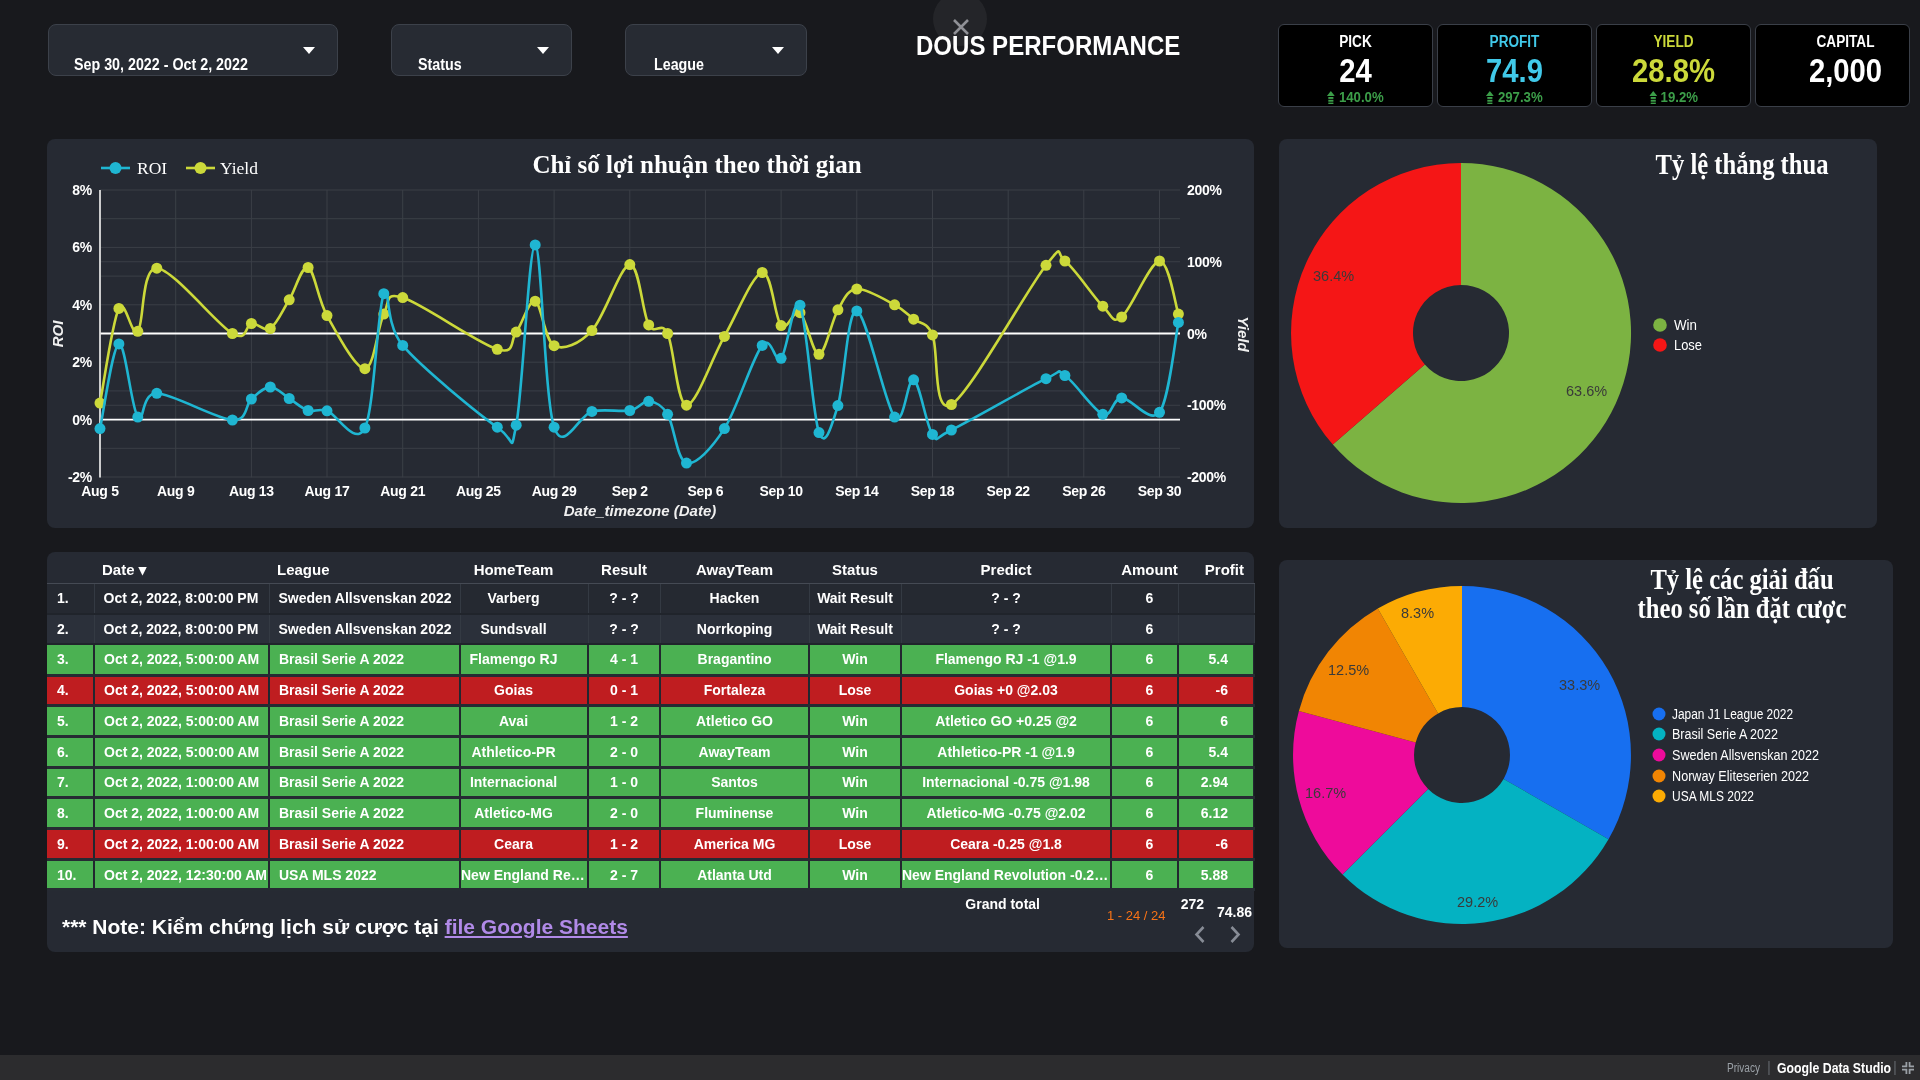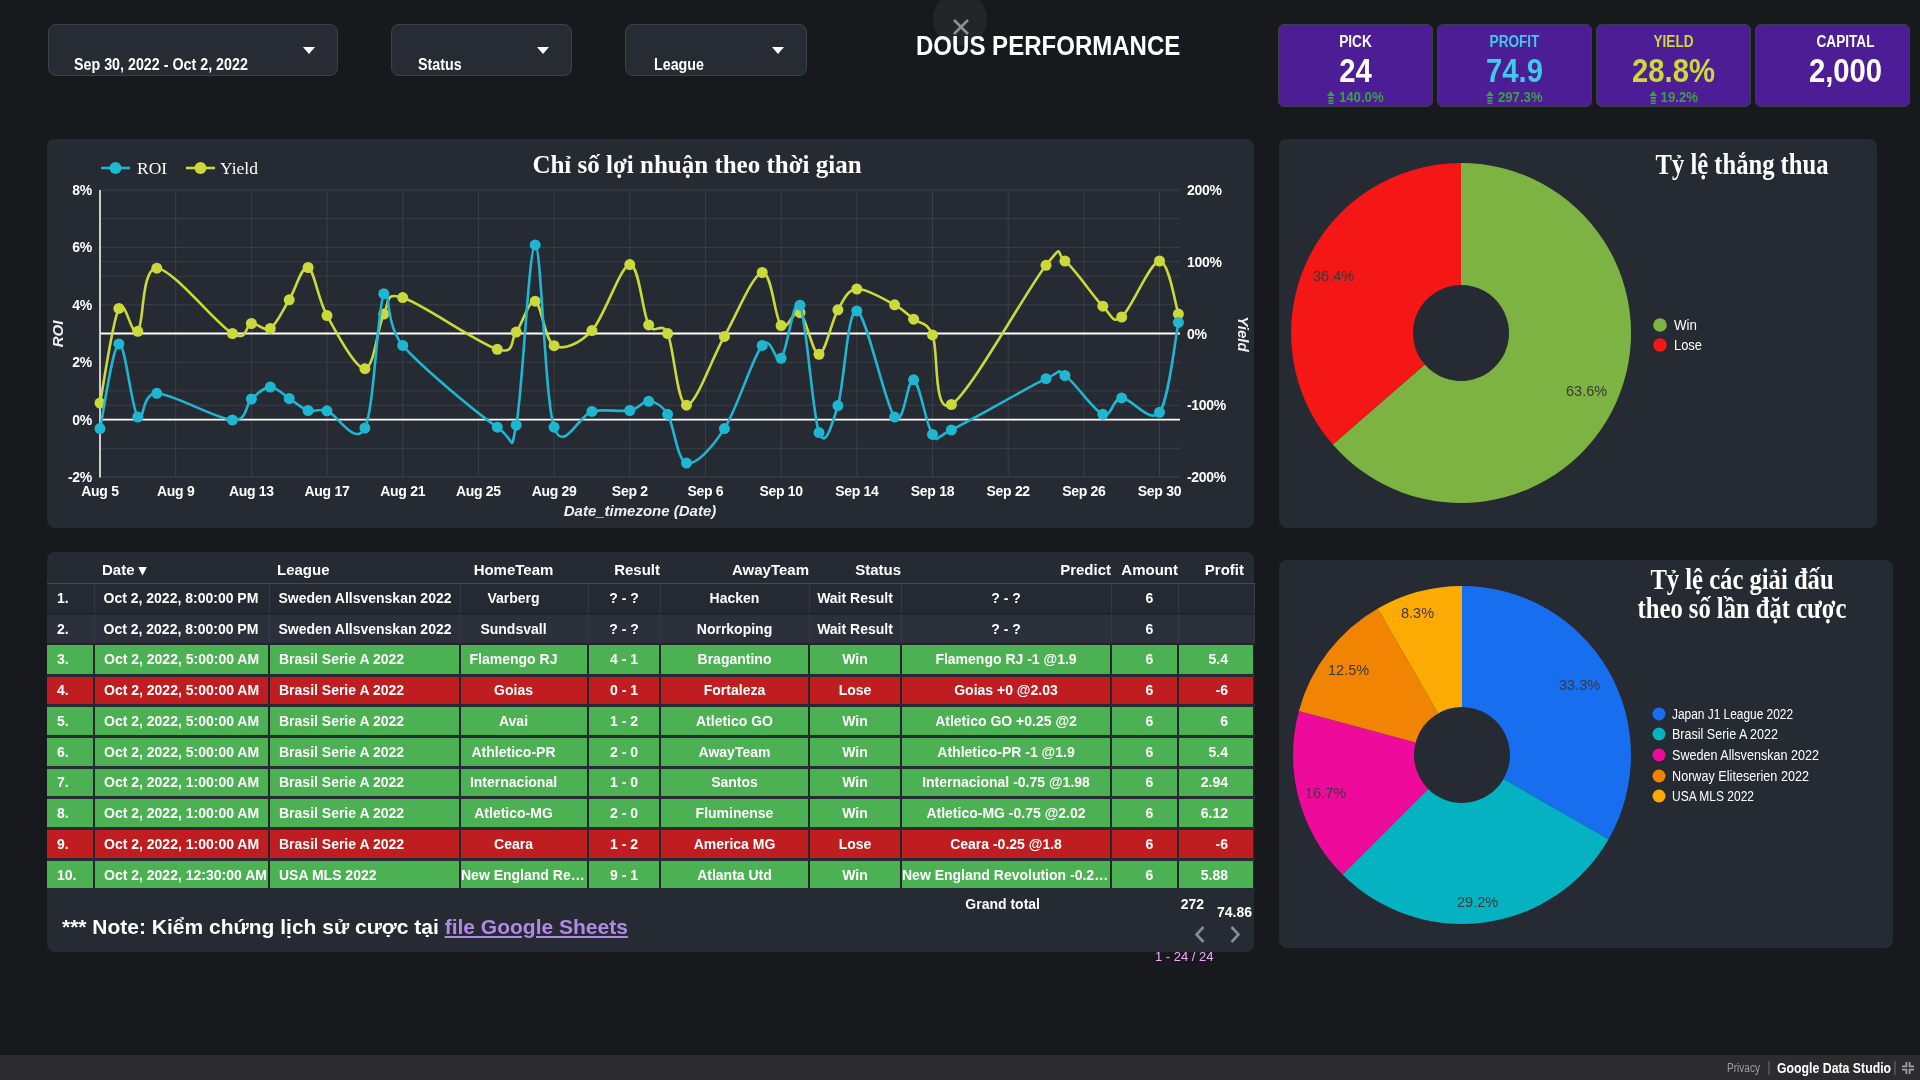--- a/index.html
+++ b/index.html
@@ -3,36 +3,36 @@
 <style>
 * { margin:0; padding:0; box-sizing:border-box; }
 html,body { width:1920px; height:1080px; background:#18191d; overflow:hidden;
   font-family:"Liberation Sans", sans-serif; }
 .abs { position:absolute; }
 .panel { position:absolute; background:#262a33; border-radius:8px; }
 .drop { position:absolute; background:#272b33; border:1px solid #3c414a; border-radius:8px;
   color:#fff; font-size:17px; font-weight:700; display:flex; align-items:flex-end; }
 .caret { position:absolute; right:22px; top:50%; margin-top:-3px; width:0; height:0;
   border-left:6px solid transparent; border-right:6px solid transparent; border-top:7px solid #fff; }
-.card { position:absolute; top:23.5px; height:83px; background:#4c1d95; border:1px solid #3a3f48;
+.card { position:absolute; top:23.5px; height:83px; background:#000000; border:1px solid #3a3f48;
   border-radius:6px; text-align:center; color:#fff; }
 .card .lb { font-size:16px; font-weight:700; margin-top:8px; transform:scaleX(.85); }
 .card .vl { font-size:34px; font-weight:700; line-height:32px; margin-top:3px; transform:scaleX(.86); }
 .card .ch { font-size:15px; font-weight:700; color:#3c9e49; margin-top:2px; transform:scaleX(.88); }
 .tick { fill:#ffffff; font-size:14px; font-weight:700; font-family:"Liberation Sans",sans-serif; letter-spacing:-.3px; }
 .leg { fill:#ffffff; font-size:17.5px; font-family:"Liberation Serif",serif; }
 .legw { fill:#ffffff; font-size:14px; font-family:"Liberation Sans",sans-serif; }
 .axt { fill:#f0f0f0; font-size:15px; font-style:italic; font-weight:700; font-family:"Liberation Sans",sans-serif; }
 .plabel { fill:#3a3a3a; font-size:14.5px; font-family:"Liberation Sans",sans-serif; }
 .ctitle { position:absolute; color:#fff; font-family:"Liberation Serif",serif; font-weight:700;
   font-size:24px; text-align:center; white-space:nowrap; }
 table.data { border-collapse:collapse; table-layout:fixed; width:1207px;
   font-size:14px; font-weight:700; color:#fff; }
 table.data td, table.data th { overflow:hidden; text-overflow:ellipsis; white-space:nowrap; height:30.7px; padding:0; }
-table.data th { height:26px; font-size:15px; text-align:right; border-bottom:1px solid #454a54; }
+table.data th { height:26px; font-size:15px; text-align:center; border-bottom:1px solid #454a54; }
 tr.d1 td { background:#252931; border-bottom:2px solid #20242b; border-right:1px solid #343a43; }
 tr.d2 td { background:#2b303a; border-bottom:2px solid #20242b; border-right:1px solid #343a43; }
 tr.g td { background:#4bb152; border-bottom:3px solid #262b33; border-right:2px solid rgba(30,34,41,.38); }
 tr.r td { background:#bf1d20; border-bottom:3px solid #262b33; border-right:2px solid rgba(30,34,41,.38); }
 table.data td.al { text-align:left; padding-left:9px; }
 table.data td.an { text-align:left; padding-left:10px; }
 table.data td.ac { text-align:center; }
 table.data td.hc, table.data th.hc { text-align:center; padding-right:21px; }
 table.data td:nth-child(9), table.data th:nth-child(9) { padding-left:10px; }
 table.data td.ar { text-align:right; padding-right:25px; }
@@ -391,34 +391,34 @@
           <td class="ac">Lose</td>
           <td class="ac">Ceara -0.25 @1.8</td>
           <td class="ac">6</td>
           <td class="ar">-6</td>
         </tr>
 <tr class="g">
           <td class="an">10.</td>
           <td class="al">Oct 2, 2022, 12:30:00 AM</td>
           <td class="al">USA MLS 2022</td>
           <td class="ac">New England Revolution</td>
-          <td class="ac">9 - 1</td>
+          <td class="ac">2 - 7</td>
           <td class="ac">Atlanta Utd</td>
           <td class="ac">Win</td>
           <td class="ac">New England Revolution -0.25 @1.57</td>
           <td class="ac">6</td>
           <td class="ar">5.88</td>
         </tr>
   </tbody>
     </table>
   <div class="abs" style="right:214px;top:344px;font-size:14px;font-weight:700;color:#fff;">Grand total</div>
   <div class="abs" style="right:50px;top:344px;font-size:14px;font-weight:700;color:#fff;">272</div>
   <div class="abs" style="right:2px;top:344px;font-size:14px;font-weight:700;color:#fff;margin-top:8px;">74.86</div>
   <div class="abs" style="left:15px;top:363px;font-size:21px;font-weight:700;color:#fff;">*** Note: Kiểm chứng lịch sử cược tại <span style="color:#b18ae8;text-decoration:underline;">file Google Sheets</span></div>
-  <div class="abs" style="left:1060px;top:397px;font-size:13px;color:#f0abfc;margin-left:48px;">1 - 24 / 24</div>
+  <div class="abs" style="left:1060px;top:356px;font-size:13px;color:#f97316;">1 - 24 / 24</div>
   <svg class="abs" style="left:1146px;top:373px;" width="14" height="19">
       <path d="M10.5 2 L3.5 9.5 L10.5 17" stroke="#878c96" stroke-width="2.6" fill="none"></path>
     </svg>
   <svg class="abs" style="left:1181px;top:373px;" width="14" height="19">
       <path d="M3.5 2 L10.5 9.5 L3.5 17" stroke="#878c96" stroke-width="2.6" fill="none"></path>
     </svg>
 </div>
 
 <div class="panel" style="left:1279px;top:560px;width:614px;height:388px;">
   <div class="ctitle" style="left:263px;top:5px;width:400px;line-height:28.5px;font-size:30px;transform:scaleX(.82);transform-origin:center;">Tỷ lệ các giải đấu<br>theo số lần đặt cược</div>

